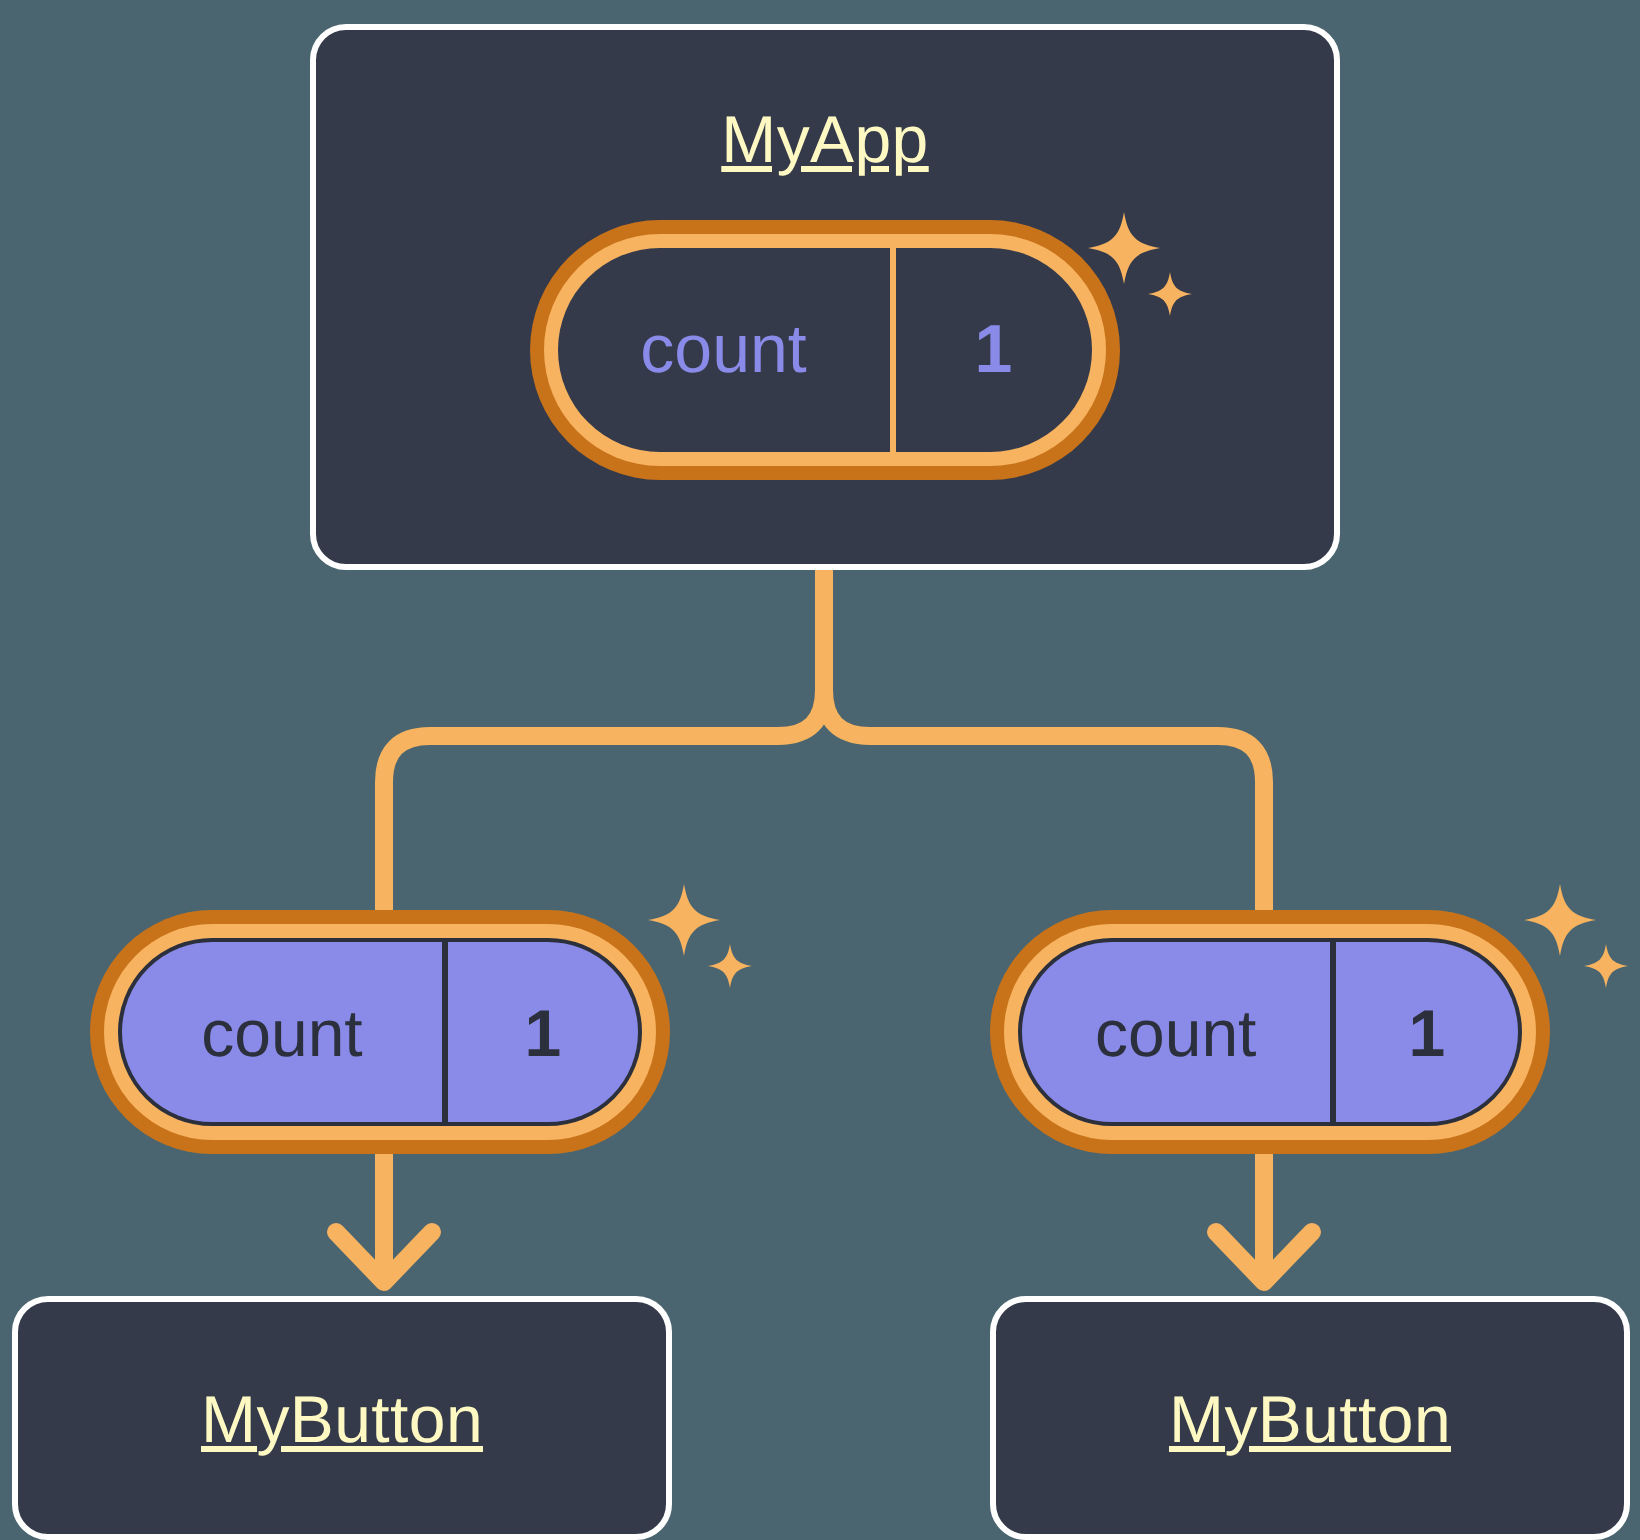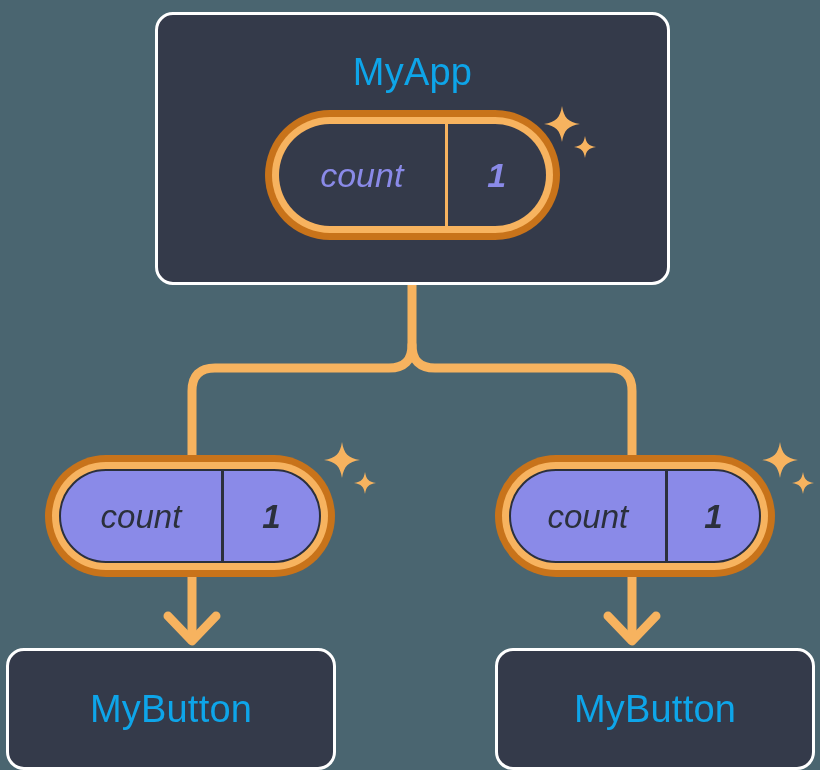--- a/index.html
+++ b/index.html
@@ -29,26 +29,27 @@
     position: absolute;
     box-sizing: border-box;
     background: #343a4a;
     border: 3px solid #ffffff;
     border-radius: 18px;
     display: flex;
     flex-direction: column;
     align-items: center;
   }
   .card-title {
-    color: #0ea5e9;
-    font-size: 38px;
+    color: #fef9c3;
+    font-size: 33px;
     font-weight: 400;
     letter-spacing: 0.2px;
     line-height: 1;
     white-space: nowrap;
+    text-decoration: underline;
   }
 
   #card-myapp {
     left: 155px; top: 12px;
     width: 515px; height: 273px;
     padding-top: 38px;
   }
   #card-btn-left {
     left: 6px; top: 648px;
     width: 330px; height: 122px;
@@ -86,21 +87,20 @@
     display: flex;
     align-items: stretch;
     overflow: hidden;
   }
   .pill-key, .pill-val {
     display: flex;
     align-items: center;
     justify-content: center;
     line-height: 1;
     white-space: nowrap;
-    font-style: italic;
   }
   .pill-key { flex: 0 0 62%; }
   .pill-val { flex: 1 1 38%; }
 
   
   #pill-myapp {
     left: 265px; top: 110px;
     width: 295px; height: 130px;
   }
   #pill-myapp .pill-body {

